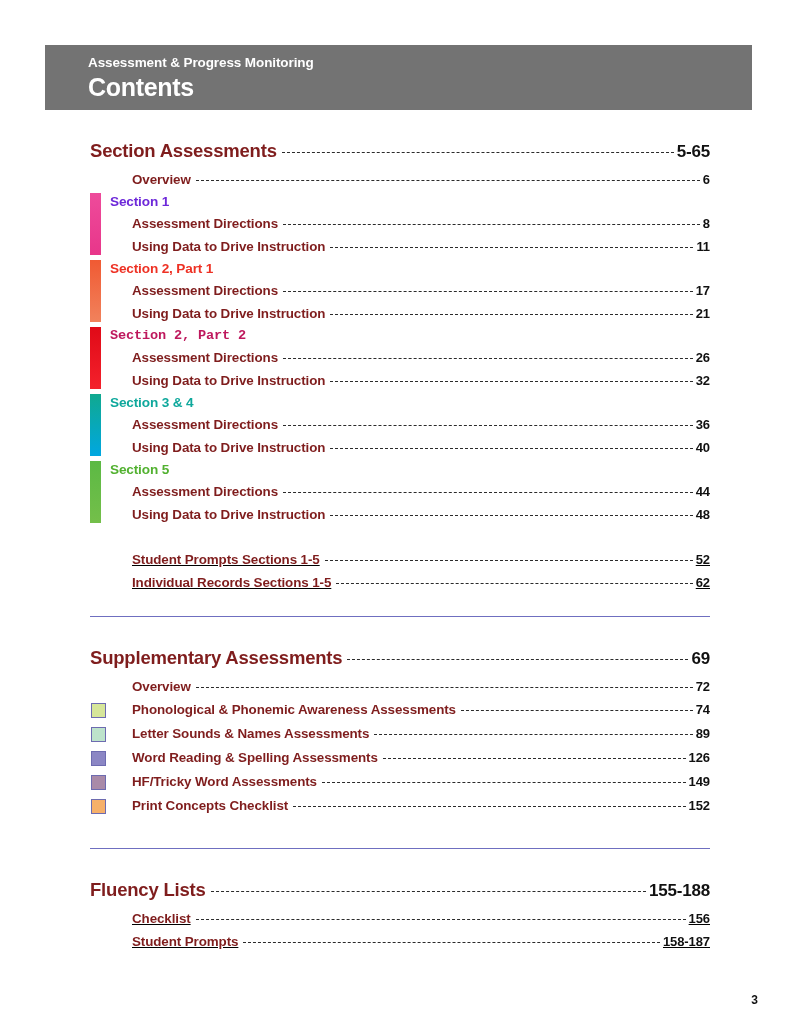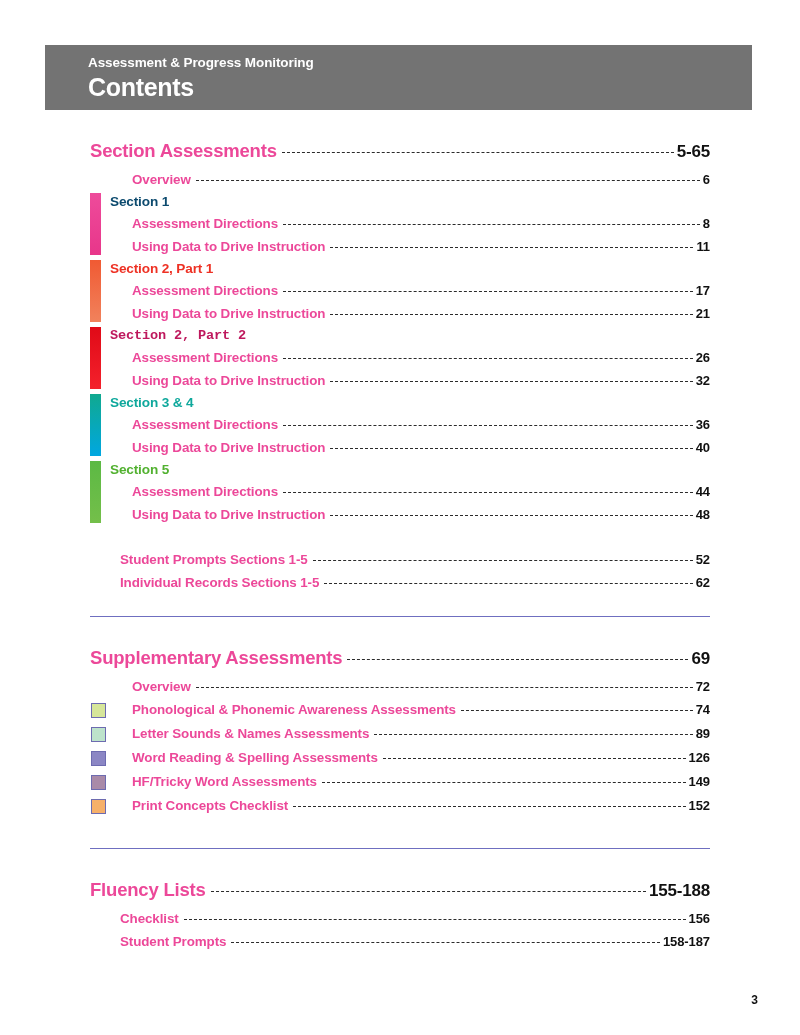--- a/index.html
+++ b/index.html
@@ -63,21 +63,21 @@
 
   
   .row {
     position: relative;
     display: flex;
     align-items: baseline;
     white-space: nowrap;
   }
   .row .label {
     flex: 0 0 auto;
-    color: #ec4899;
+    color: #7f1d1d;
   }
   .row .leader {
     flex: 1 1 auto;
     position: relative;
     height: 1px;
     margin: 0 3px 0 5px;
     border-bottom: 1.6px dashed #2b2b2b;
     transform: translateY(-3px);
   }
   .row .pg {
@@ -99,21 +99,21 @@
   
   .row.h2 {
     font-size: 13.4px;
     font-weight: bold;
     letter-spacing: -0.1px;
     line-height: 23px;
   }
   .row.h2 .pg { font-size: 13px; font-weight: bold; }
 
   .indent-1 { margin-left: 42px; }
-  .indent-2 { margin-left: 30px; }
+  .indent-2 { margin-left: 42px; text-decoration: underline; }
 
   
   .secgroup {
     position: relative;
     padding-left: 0;
   }
   .secbar {
     position: absolute;
     left: 0px;
     top: 2px;
@@ -189,21 +189,21 @@
     </div>
 
     <div class="row h2 indent-1">
       <span class="label">Overview</span>
       <span class="leader"></span>
       <span class="pg">6</span>
     </div>
 
     <div class="secgroup">
       <div class="secbar" id="bar0" style="background: linear-gradient(rgb(238, 75, 155), rgb(232, 54, 138));"></div>
-      <div class="sec-label" id="lbl0" style="color: #0c4a6e;">Section 1</div>
+      <div class="sec-label" id="lbl0" style="color: #6d28d9;">Section 1</div>
       <div class="row h2">
         <span class="label">Assessment Directions</span>
         <span class="leader"></span>
         <span class="pg">8</span>
       </div>
       <div class="row h2">
         <span class="label">Using Data to Drive Instruction</span>
         <span class="leader"></span>
         <span class="pg">11</span>
       </div>

